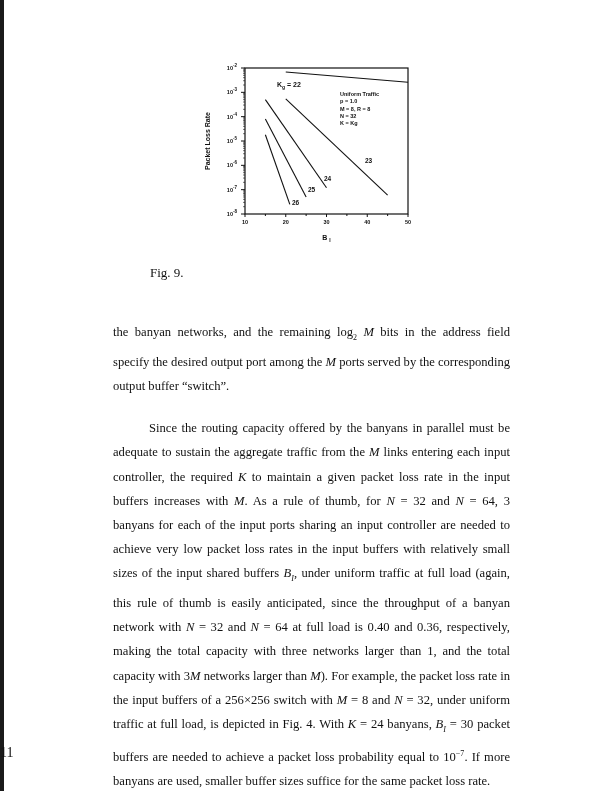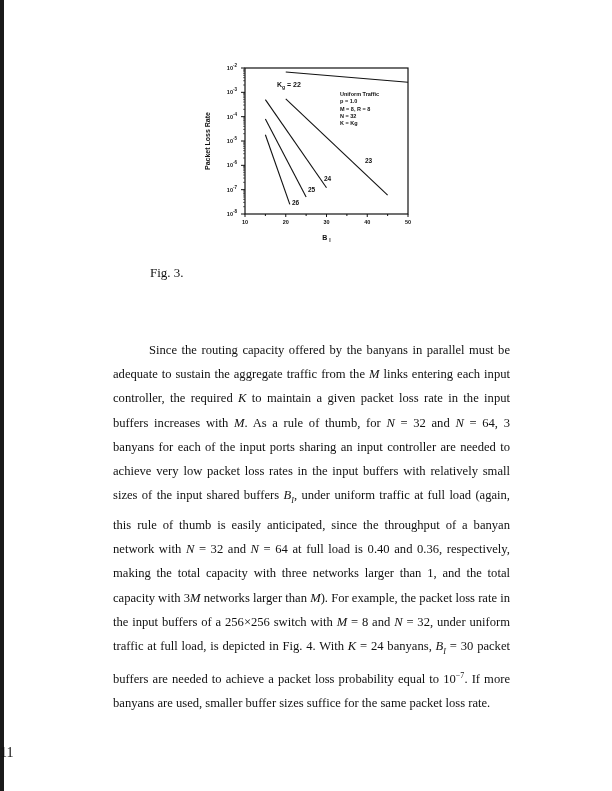--- a/index.html
+++ b/index.html
@@ -122,20 +122,21 @@
         <text x="150" y="41" font-size="5.5">Uniform Traffic</text>
         <text x="150" y="48.3" font-size="5.5">p = 1.0</text>
         <text x="150" y="55.6" font-size="5.5">M = 8, R = 8</text>
         <text x="150" y="62.9" font-size="5.5">N = 32</text>
         <text x="150" y="70.2" font-size="5.5">K = Kg</text>
       </g>
   </svg>
 </div>
 
 <div class="caption">
-  <span class="fig">Fig. 3.</span>
+  <span class="fig">Fig. 9.</span>
 </div>
 
 <div class="body-text">
+  <p id="p1" class="p1">the banyan networks, and the remaining log<sub style="font-size: 8px;">2</sub><i> M</i> bits in the address field specify the desired output port among the <i>M</i> ports served by the corresponding output buffer “switch”.</p>
   <p id="p2" class="p2">Since the routing capacity offered by the banyans in parallel must be adequate to sustain the aggregate traffic from the <i>M</i> links entering each input controller, the required <i>K</i> to maintain a given packet loss rate in the input buffers increases with <i>M</i>. As a rule of thumb, for <i>N</i> = 32 and <i>N</i> = 64, 3 banyans for each of the input ports sharing an input controller are needed to achieve very low packet loss rates in the input buffers with relatively small sizes of the input shared buffers <i>B</i><sub style="font-size: 8px;"><i>I</i></sub>, under uniform traffic at full load (again, this rule of thumb is easily anticipated, since the throughput of a banyan network with <i>N</i> = 32 and <i>N</i> = 64 at full load is 0.40 and 0.36, respectively, making the total capacity with three networks larger than 1, and the total capacity with 3<i>M</i> networks larger than <i>M</i>). For example, the packet loss rate in the input buffers of a 256×256 switch with <i>M</i> = 8 and <i>N</i> = 32, under uniform traffic at full load, is depicted in Fig. 4. With <i>K</i> = 24 banyans, <i>B</i><sub style="font-size: 8px;"><i>I</i></sub> = 30 packet buffers are needed to achieve a packet loss probability equal to 10<sup style="font-size: 8px;">−7</sup>. If more banyans are used, smaller buffer sizes suffice for the same packet loss rate.</p>
 </div>
 
 <div class="page-num">11</div>
 
 </body></html>

